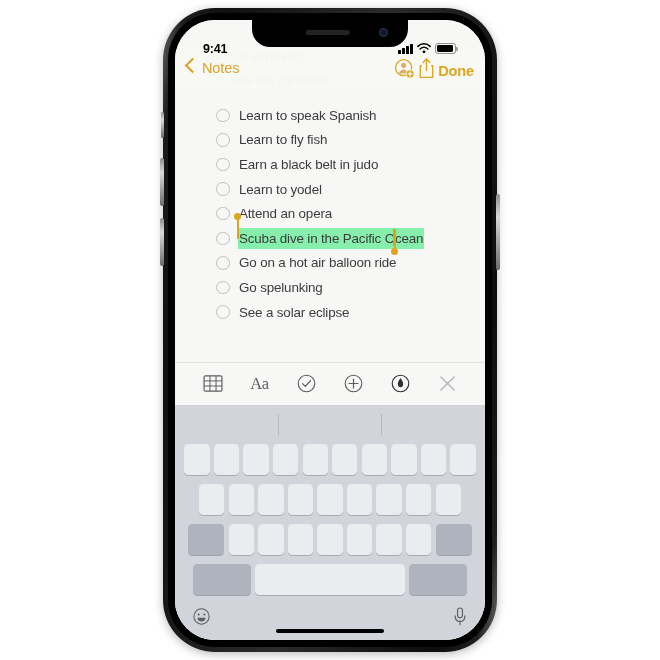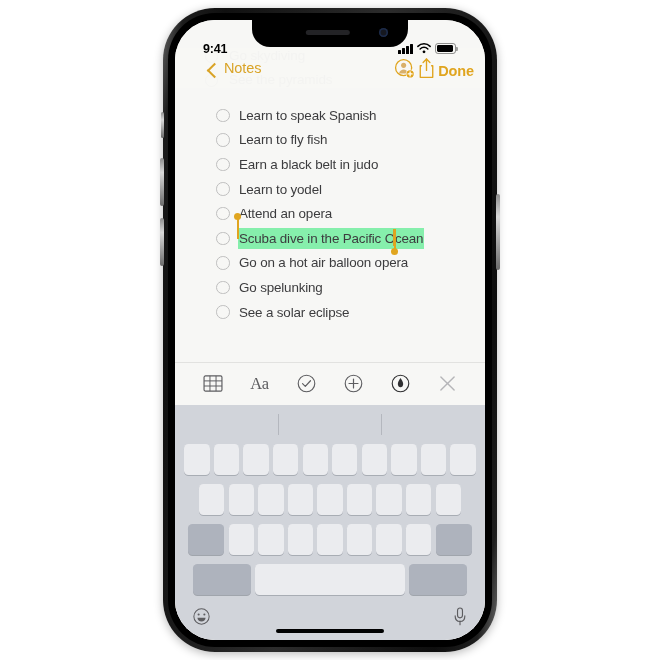--- a/index.html
+++ b/index.html
@@ -187,25 +187,24 @@
     height: 40px;
     background: rgba(247,247,245,0.80);
     z-index: 20;
     display: flex;
     align-items: center;
   }
   #nav-back {
     position: absolute;
     left: 12px;
     display: flex;
-    align-items: flex-end;
+    align-items: flex-start;
     gap: 2px;
     color: #d9a326;
     cursor: pointer;
-    margin-left: 22px;
   }
   #chevron-left-icon {
     display: inline-block;
     width: 9px; height: 9px;
     border-left: 2.4px solid #d9a326;
     border-bottom: 2.4px solid #d9a326;
     transform: rotate(45deg);
     margin-right: 2px;
   }
   #nav-back-label {
@@ -457,21 +456,21 @@
         <div class="check-row selected">
           <span class="check-circle"></span>
           <span class="sel-handle" id="sel-handle-start"></span>
           <span class="check-text">Scuba dive in the Pacific Ocean</span>
           <span id="text-caret"></span>
           <span class="sel-handle" id="sel-handle-end"></span>
         </div>
 
         <div class="check-row">
           <span class="check-circle"></span>
-          <span class="check-text">Go on a hot air balloon opera</span>
+          <span class="check-text">Go on a hot air balloon ride</span>
         </div>
 
         <div class="check-row">
           <span class="check-circle"></span>
           <span class="check-text">Go spelunking</span>
         </div>
 
         <div class="check-row">
           <span class="check-circle"></span>
           <span class="check-text">See a solar eclipse</span>

